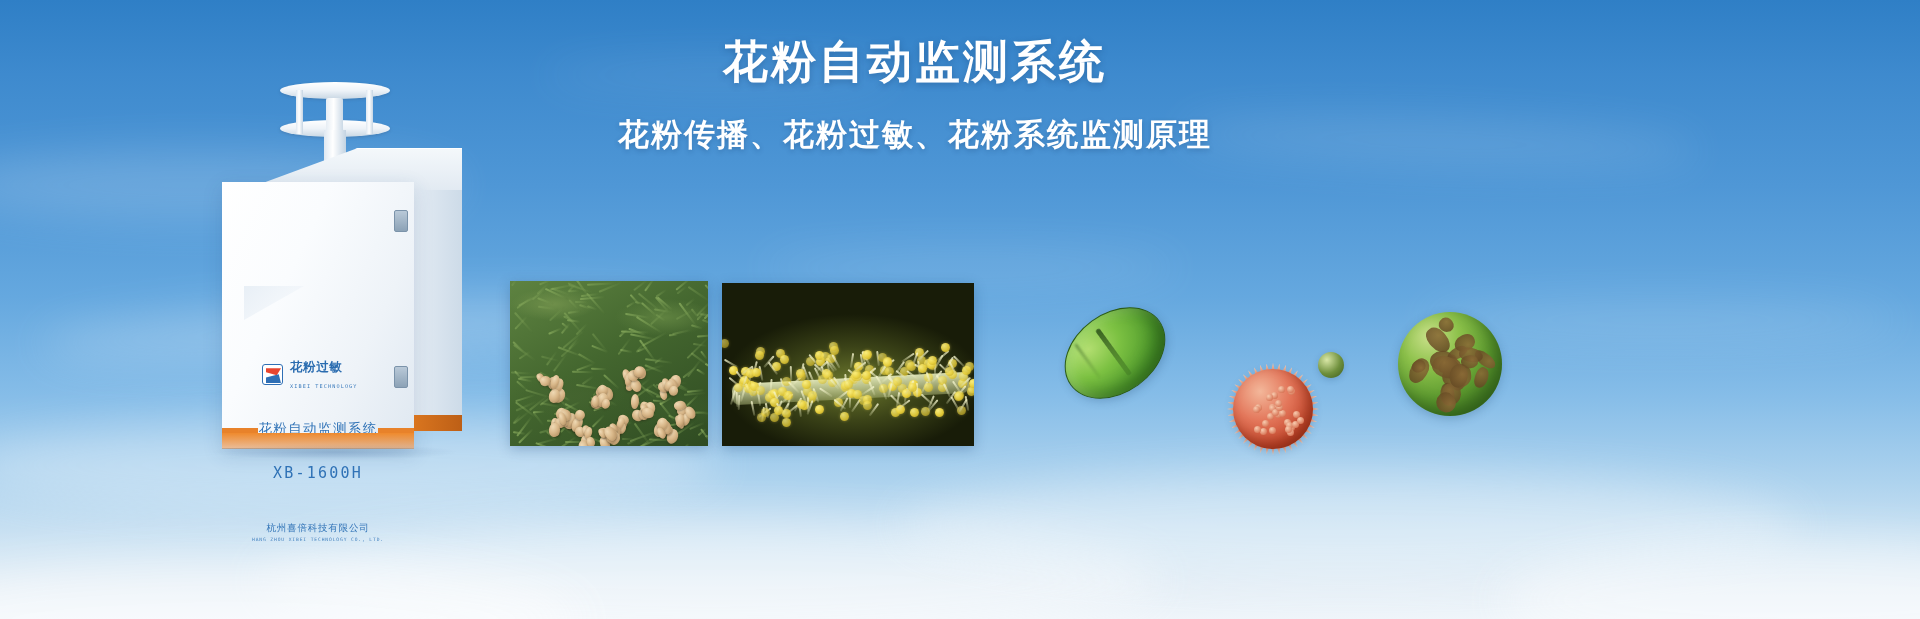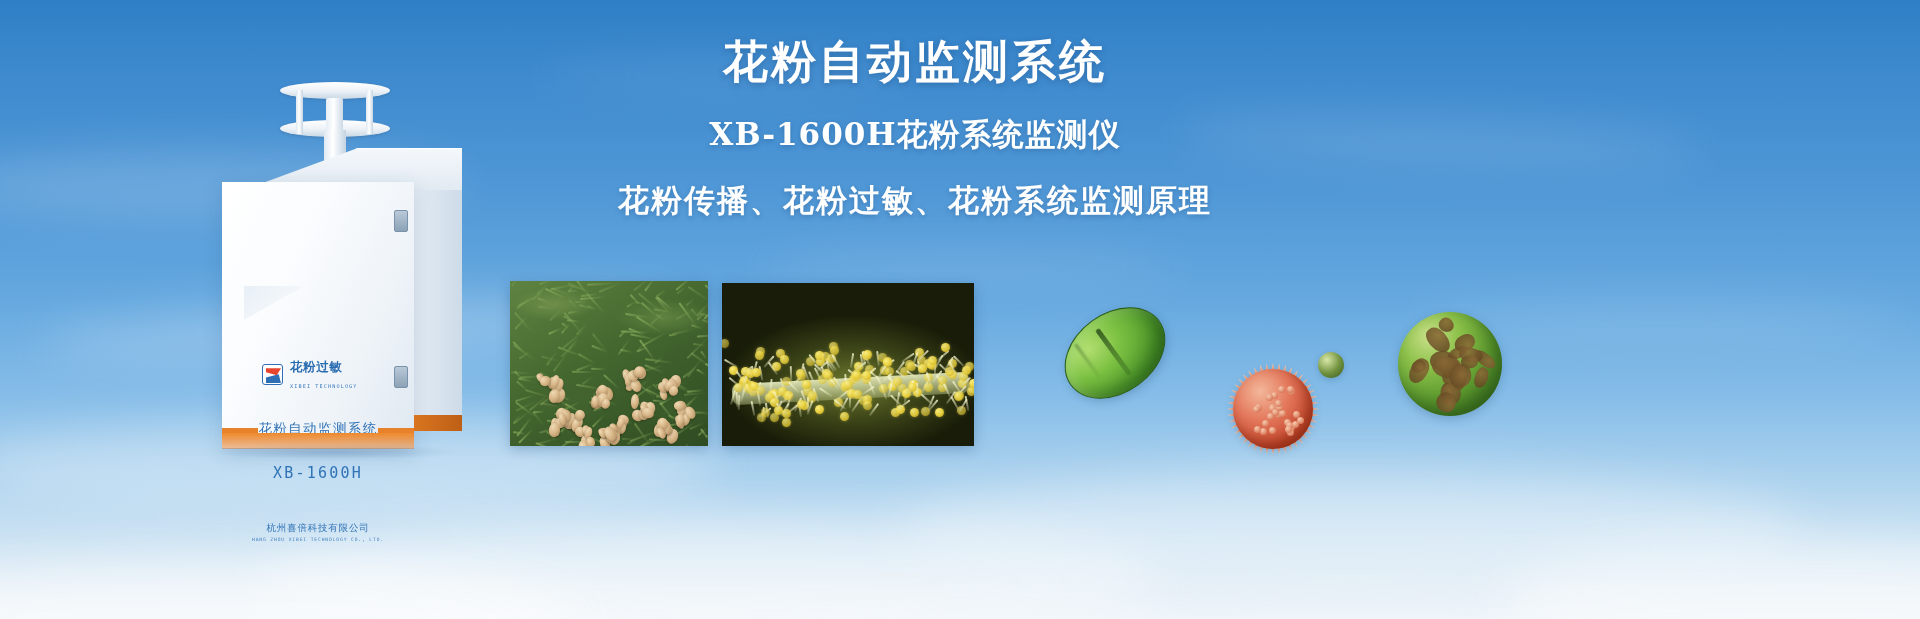--- a/index.html
+++ b/index.html
@@ -390,21 +390,20 @@
   <div class="cloud c5"></div>
   <div class="cloud c6"></div>
   <div class="cloud c7"></div>
   <div class="cloud c8"></div>
   <div class="cloud c9"></div>
   <div class="cloud c10"></div>
   <div class="cloud c11"></div>
 
   <div class="headings">
     <div class="title-main">花粉自动监测系统</div>
-    <div class="title-sub">XB-1600H花粉系统监测仪</div>
     <div class="title-sub2">花粉传播、花粉过敏、花粉系统监测原理</div>
   </div>
 
   <div class="instrument">
 
     <div class="inlet">
       <div class="disc d1"></div>
       <div class="disc d2"></div>
       <div class="post p1"></div>
       <div class="post p2"></div>

